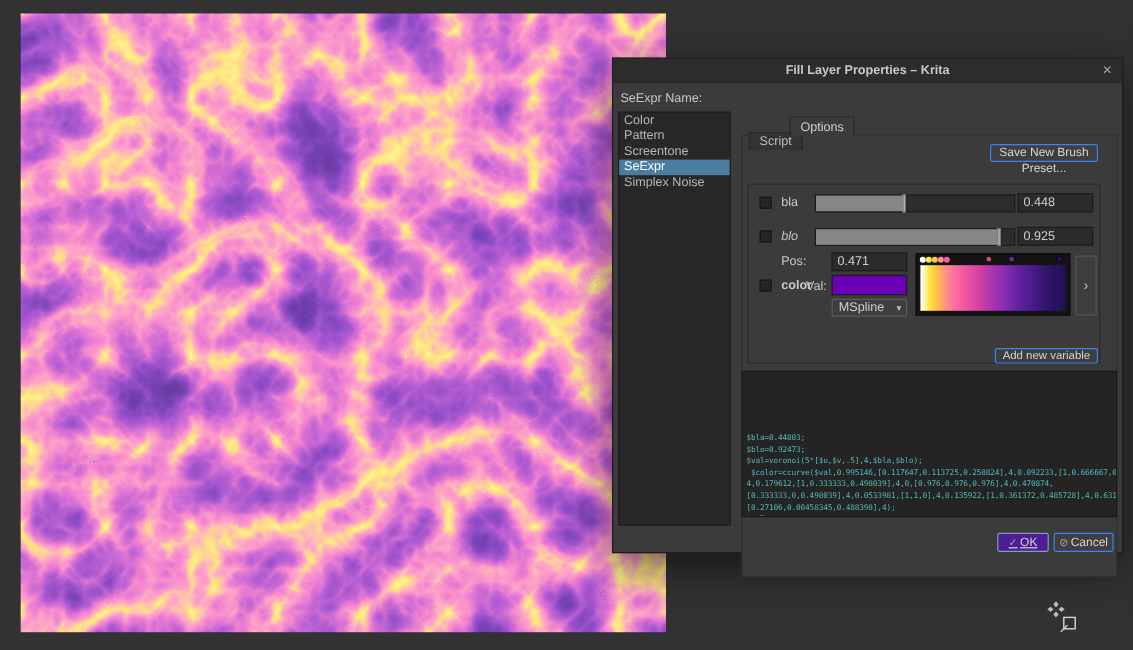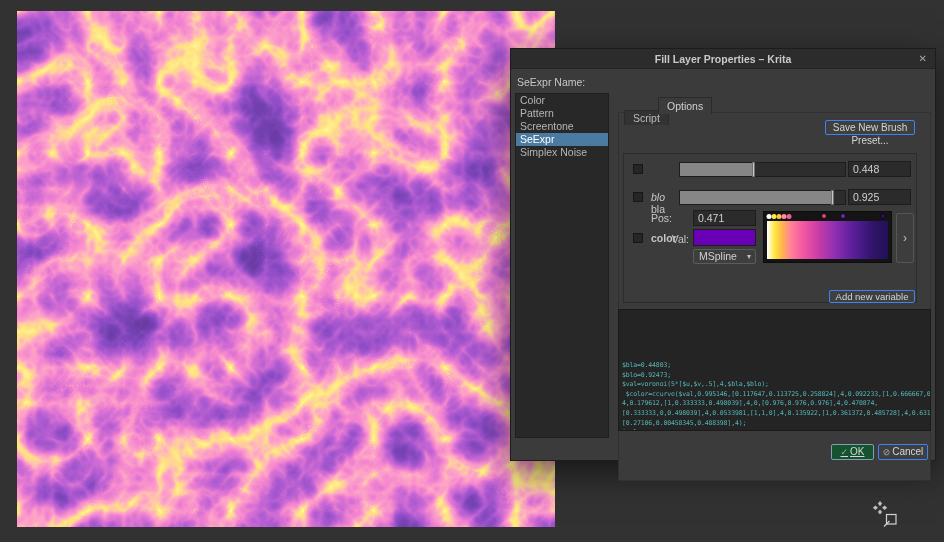--- a/index.html
+++ b/index.html
@@ -74,21 +74,21 @@
 
   
   .scriptbox { position:absolute; left:107px; top:260px; width:313px; height:122px;
                background:#242424; border:1px solid #1a1a1a; overflow:hidden; }
   .scriptbox pre { font-family:"DejaVu Sans Mono", monospace; font-size:6.5px;
                    letter-spacing:-0.15px; line-height:9.6px; color:#55b7b7;
                    padding:4px 3px; white-space:pre; }
 
   
   .okbtn { left:320px; top:395px; width:43px; height:16px; line-height:14px;
-           background:#14532d; border-color:#7e9fb6;text-decoration:underline; }
+           background:#4c1d95; border-color:#7e9fb6;text-decoration:underline; }
   .cancelbtn { left:367px; top:395px; width:50px; height:16px; line-height:14px; }
   .bicon { color:#a8a8a8; font-size:9px; margin-right:2px; }
 
   
   .cursor { position:absolute; left:872px; top:500px; }
 </style>
 </head>
 <body>
 
 <div class="app">
@@ -129,21 +129,21 @@
 
     <div class="tabpanel"></div>
     <div class="tab" style="left:113px;margin-top:12px;">Script</div>
     <div class="tab active" style="left:147px;">Options</div>
 
     <div class="btn" style="left:314px; top:71px; width:90px; height:15px; line-height:13px;">Save New Brush Preset...</div>
 
     <div class="frame"></div>
 
     <span class="cb" style="left:122px; top:115px;"></span>
-    <span class="slabel" style="left:140px; top:114px;margin-top:40px;">bla</span>
+    <span class="slabel" style="left:140px; top:114px;">bla</span>
     <div class="slider" style="left:168px; top:113px;">
       <div class="sfill" style="width: 44.8%;"></div>
       <div class="shandle" style="left: calc(44.8% - 2px);"></div>
     </div>
     <div class="valbox" style="left:337px; top:112px;">0.448</div>
 
     <span class="cb" style="left:122px; top:143px;"></span>
     <span class="slabel" style="left:140px; top:142px;font-style:italic;">blo</span>
     <div class="slider" style="left:168px; top:141px;">
       <div class="sfill" style="width: 92.5%;"></div>

